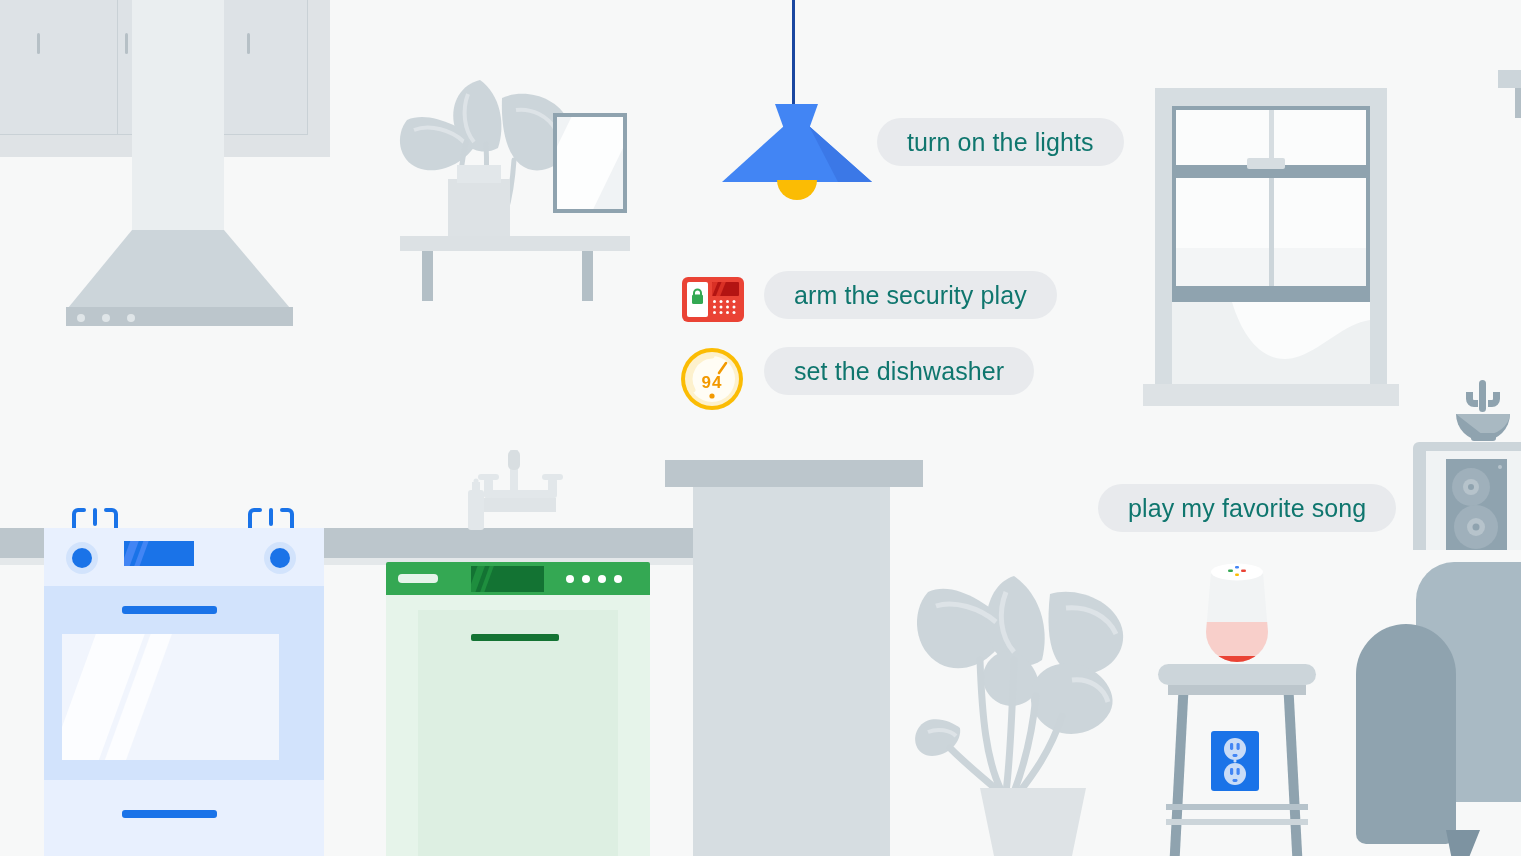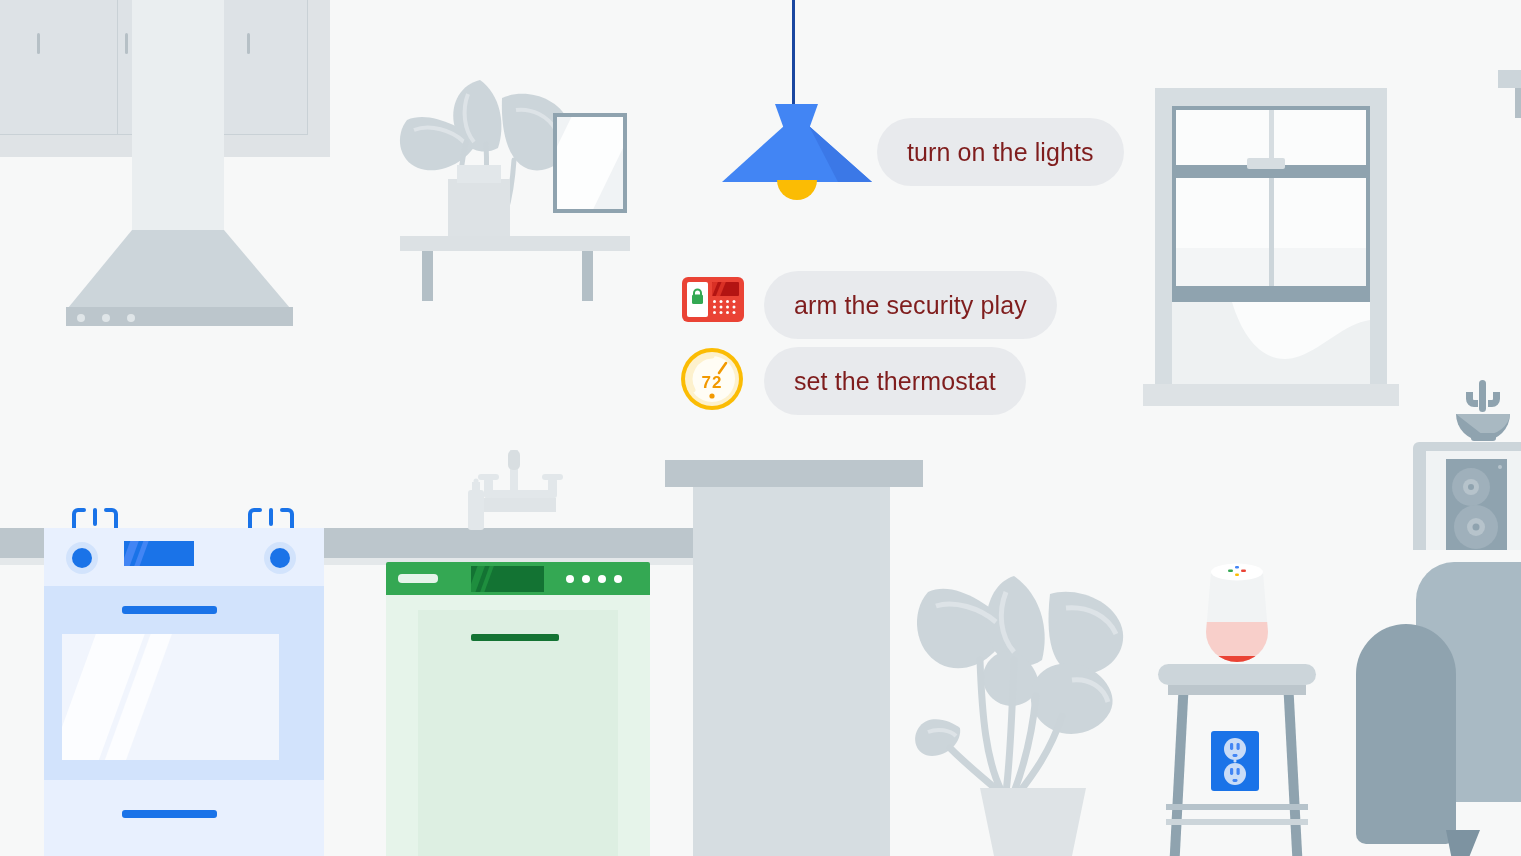--- a/index.html
+++ b/index.html
@@ -11,26 +11,26 @@
     overflow:hidden;
   }
   .abs{position:absolute;}
 
   
   .bubble{
     position:absolute;
     display:flex;align-items:center;justify-content:center;
     background:#e8eaed;
     border-radius:100px;
-    color:#7f1d1d;
+    color:#0f766e;
     font-size:25px;
     letter-spacing:0.1px;
     white-space:nowrap;
     padding:0 30px;
-    height:68px;
+    height:48px;
     box-sizing:border-box;
     font-family:"Liberation Sans", sans-serif;
   }
 
   
   .rect{position:absolute;}
 </style>
 </head>
 <body>
 
@@ -148,21 +148,21 @@
 
   <div class="abs" style="left:681px;top:348px;width:62px;height:62px;">
     <div class="rect" style="left:0;top:0;width:62px;height:62px;border-radius:50%;background:#fbbc04;"></div>
     <div class="rect" style="left:4px;top:4px;width:54px;height:54px;border-radius:50%;background:#fdf1cd;"></div>
     <div class="rect" style="left:8px;top:8px;width:46px;height:46px;border-radius:50%;background:#fffdf5;"></div>
     <svg class="abs" style="left:0;top:0;" width="62" height="62" viewBox="0 0 62 62">
       <path d="M31 8 A23 23 0 0 0 12 42" stroke="#fdf1cd" stroke-width="5" fill="none" stroke-linecap="round"></path>
       <line x1="45" y1="15" x2="38" y2="25" stroke="#f29900" stroke-width="2.6" stroke-linecap="round"></line>
       <circle cx="31" cy="48" r="2.6" fill="#f29900"></circle>
     </svg>
-    <div class="abs" style="left:0;top:25px;width:62px;text-align:center;font-size:17px;font-weight:bold;color:#f29900;font-family:'Liberation Sans',sans-serif;letter-spacing:1px;">72</div>
+    <div class="abs" style="left:0;top:25px;width:62px;text-align:center;font-size:17px;font-weight:bold;color:#f29900;font-family:'Liberation Sans',sans-serif;letter-spacing:1px;">94</div>
   </div>
 
   <div class="abs" style="left:1143px;top:88px;width:256px;height:333px;">
     <div class="rect" style="left:12px;top:0;width:232px;height:310px;background:#d6dde1;"></div>
     <div class="rect" style="left:29px;top:18px;width:198px;height:276px;background:#8fa3af;"></div>
 
     <div class="rect" style="left:33px;top:22px;width:190px;height:55px;background:#fbfcfc;"></div>
     <div class="rect" style="left:126px;top:22px;width:5px;height:55px;background:#d6dde1;"></div>
 
     <div class="rect" style="left:29px;top:77px;width:198px;height:10px;background:#8fa3af;"></div>
@@ -376,16 +376,17 @@
       <polygon points="0,0 34,0 22,30 6,30" fill="#7d93a1"></polygon>
     </svg>
   </div>
 
 
 
   <div class="bubble" style="left:877px;top:118px;">turn on the lights</div>
 
   <div class="bubble" style="left:764px;top:271px;">arm the security play</div>
 
-  <div class="bubble" style="left:764px;top:347px;">set the thermostat</div>
-
+  <div class="bubble" style="left:764px;top:347px;">set the dishwasher</div>
+
+  <div class="bubble" style="left:1098px;top:484px;">play my favorite song</div>
 
 </div>
 
 </body></html>

